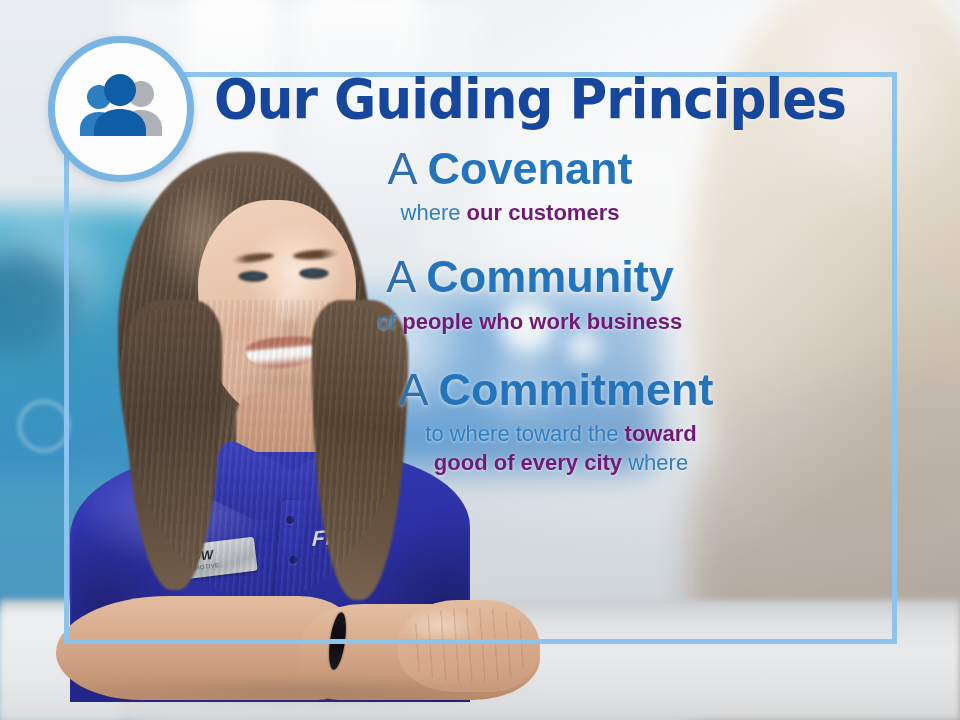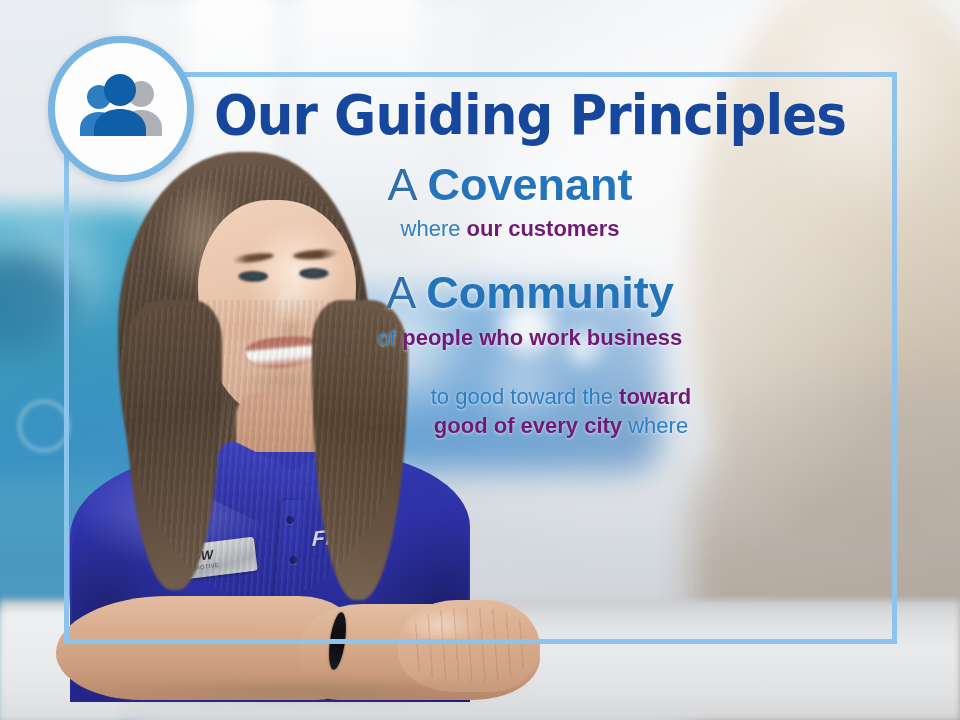--- a/index.html
+++ b/index.html
@@ -543,21 +543,21 @@
     align-items: center;
     justify-content: center;
     box-shadow: 0 2px 7px rgba(30,60,90,.18);
   }
   .badge-circle svg { display: block; }
 
   
   .text-col {
     position: absolute;
     left: 180px;
-    top: 86px;
+    top: 70px;
     width: 700px;
     text-align: center;
   }
   .title {
     font-family: "DejaVu Sans", sans-serif;
     font-weight: bold;
     font-size: 56px;
     line-height: 1.02;
     letter-spacing: -1px;
     color: #16479d;
@@ -709,23 +709,27 @@
         <span class="kw">Community</span>
       </div>
       <div class="p-body">
         <div>
           <span>of </span><b>people who work business</b>
         </div>
       </div>
     </div>
 
     <div class="principle block-commitment">
+      <div class="p-heading">
+        <span class="art">A</span>
+        <span class="kw">Commitment</span>
+      </div>
       <div class="p-body">
         <div>
-          <span>to good toward the </span><b>toward</b>
+          <span>to where toward the </span><b>toward</b>
         </div>
         <div>
           <b>good of every city</b><span> where</span>
         </div>
       </div>
     </div>
 
   </div>
 </div>
 

